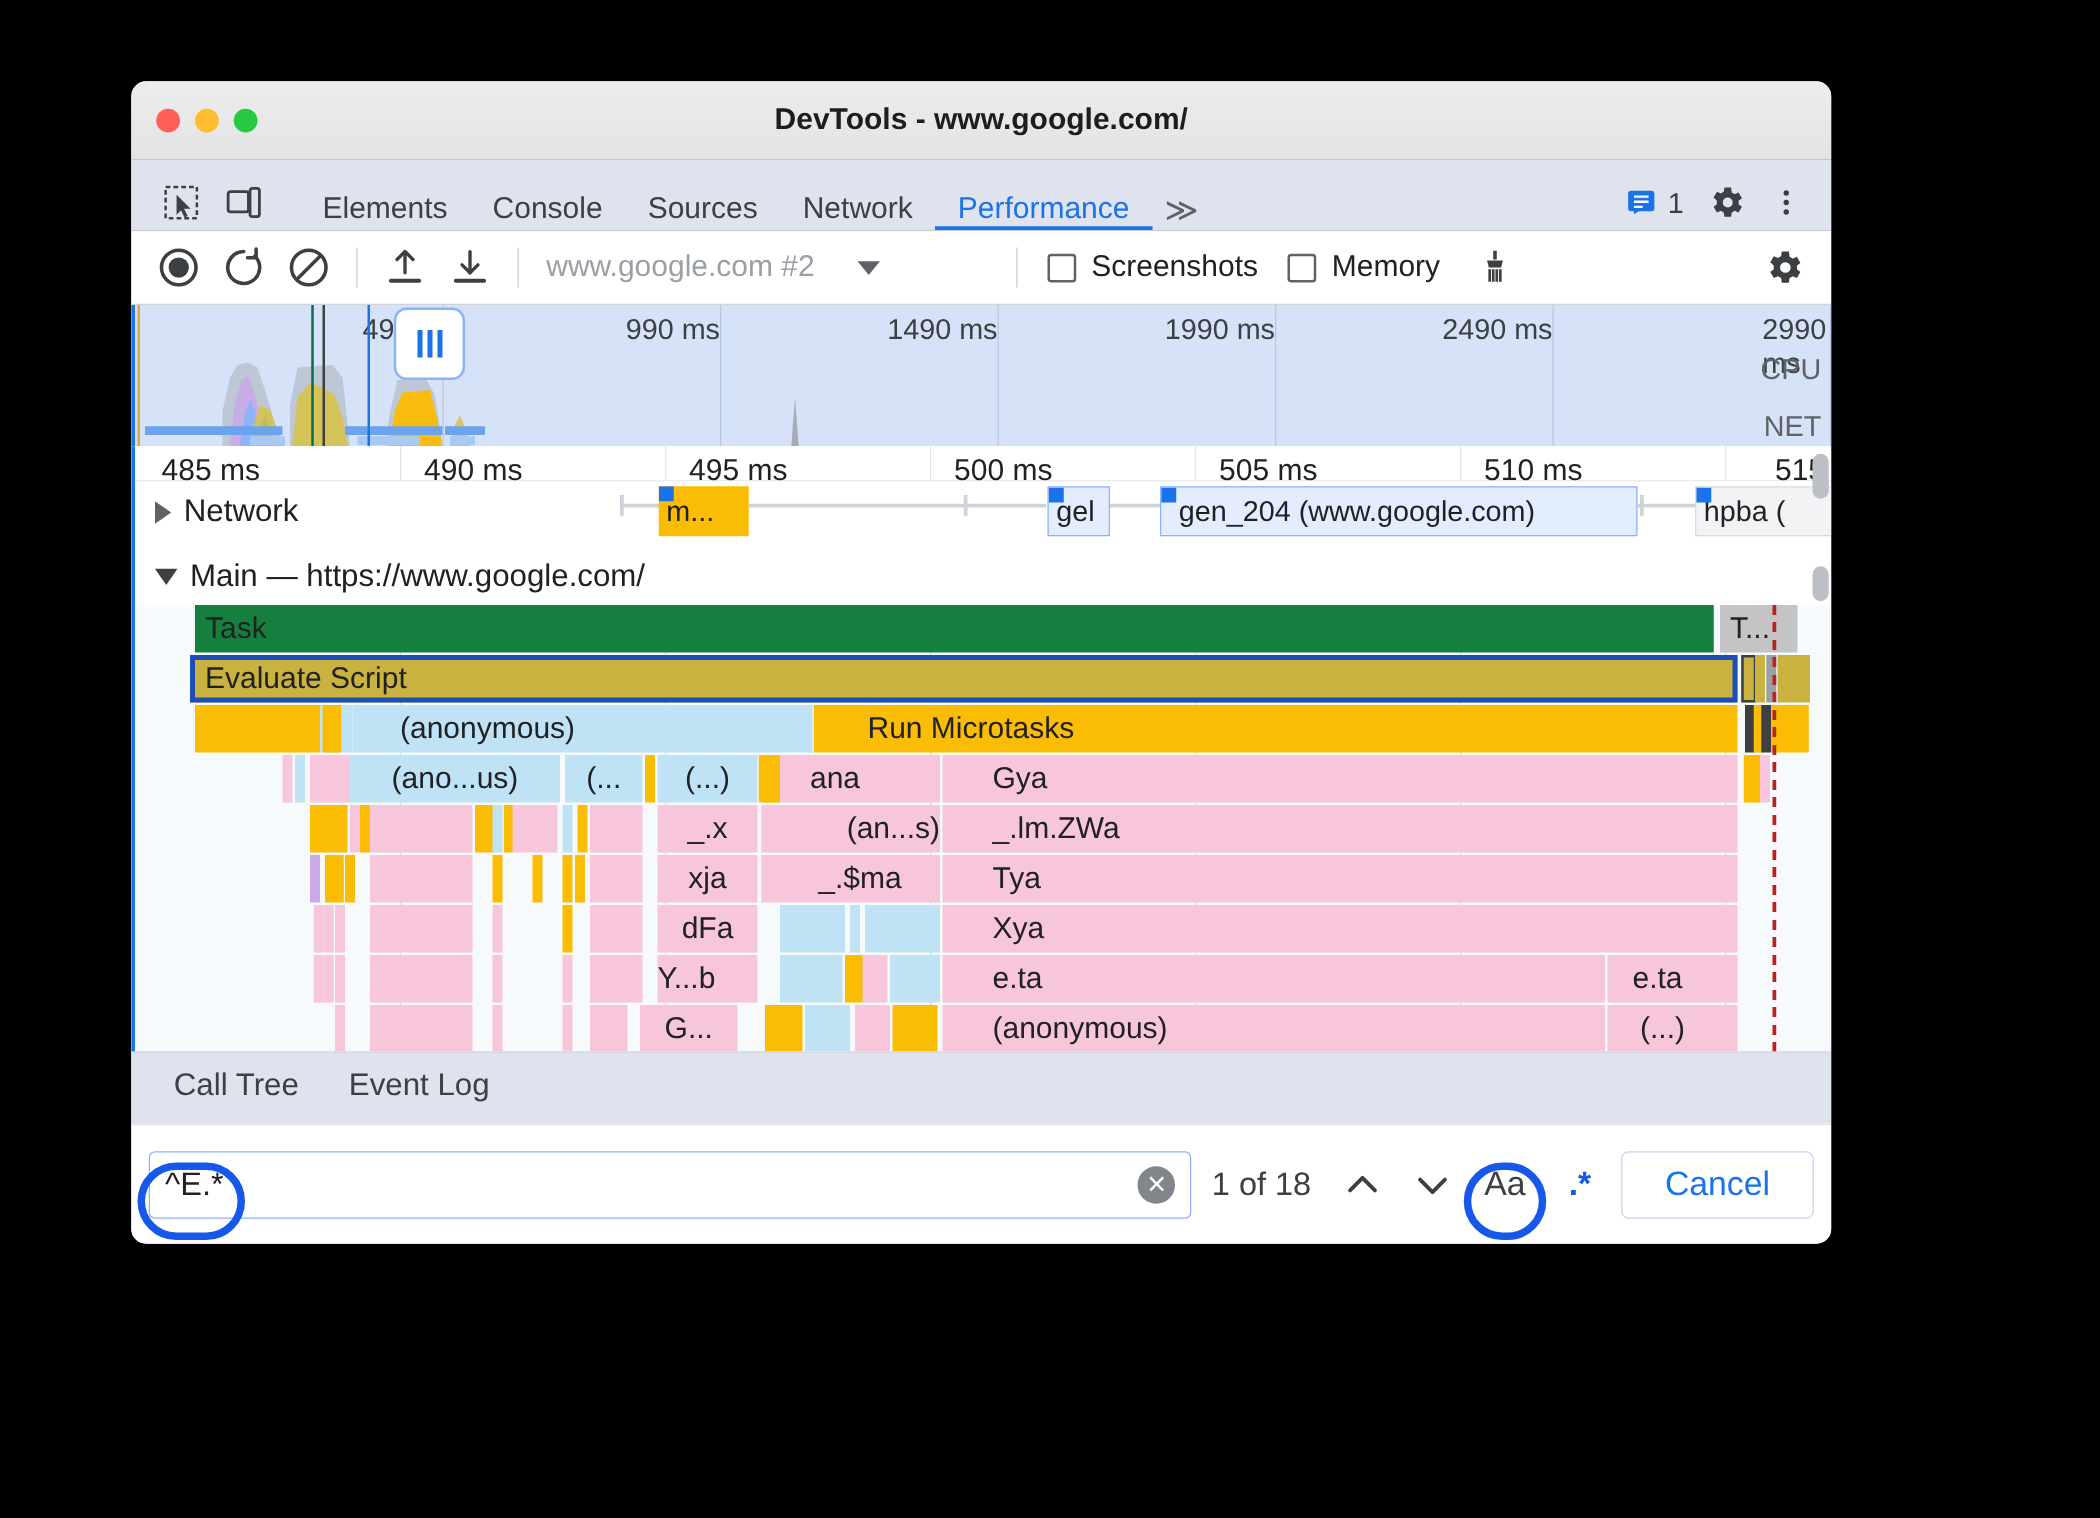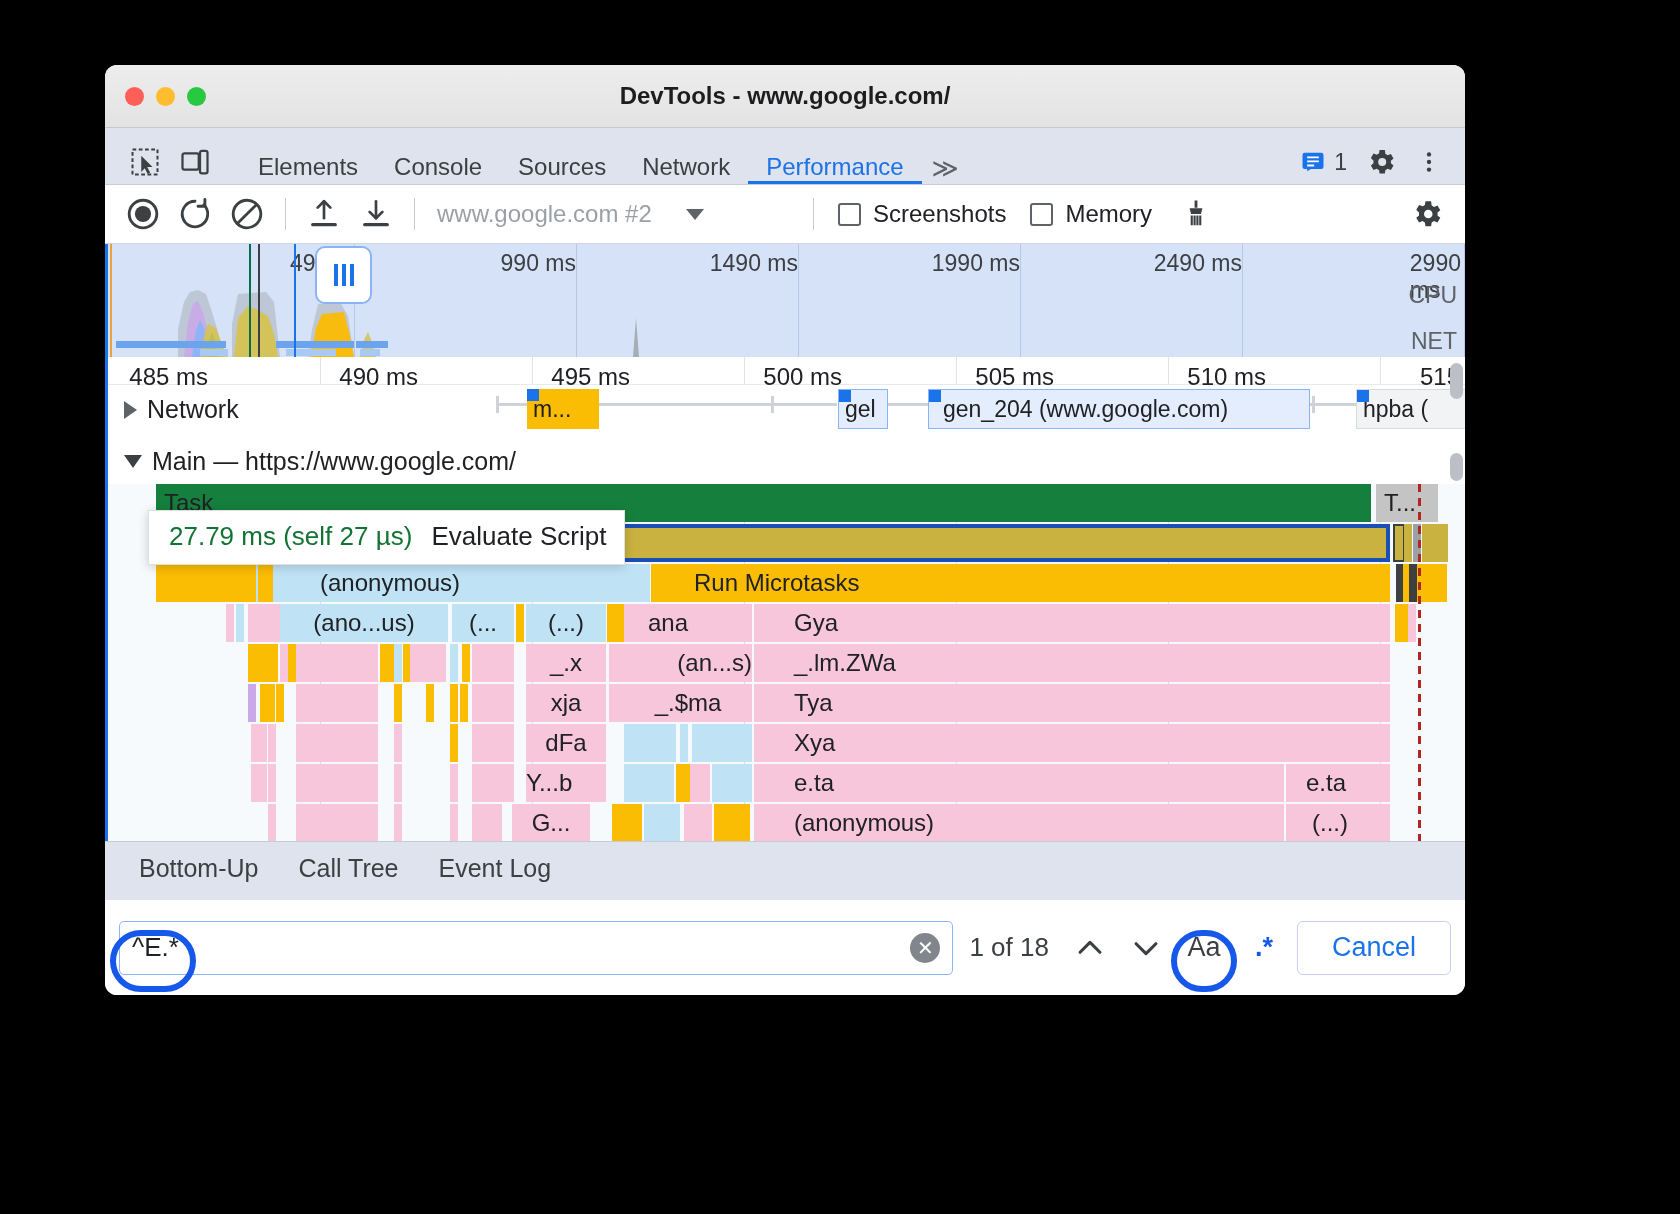--- a/index.html
+++ b/index.html
@@ -583,32 +583,27 @@
       <div class="bar" style="left:606px;top:320px;width:36px;height:38px;background:#fbbc04"></div>
       <div class="bar" style="left:646px;top:320px;width:530px;height:38px;background:#f7c6da">
         <span style="padding-left:32px">(anonymous)</span>
       </div>
       <div class="bar" style="left:1178px;top:320px;width:104px;height:38px;background:#f7c6da">
         <span style="padding-left:18px">(...)</span>
       </div>
 
       <div style="position:absolute;left:1310px;top:0;bottom:0;width:3px;background:repeating-linear-gradient(#b3261e 0 8px, transparent 8px 14px)"></div>
 
-      <div class="tooltip" style="left:40px;top:26px">
-        <span class="dur">27.79 ms (self 27 µs)</span>
-        <span class="nm">Evaluate Script</span>
-      </div>
     </div>
 
     <div class="scrollbar-v" style="top:6px;height:36px"></div>
     <div class="scrollbar-v" style="top:96px;height:28px"></div>
   </div>
 
   <div class="bottom-tabs">
-    <div class="btab">Bottom-Up</div>
     <div class="btab">Call Tree</div>
     <div class="btab">Event Log</div>
   </div>
 
   <div class="searchbar">
     <div class="search-field">
       <span class="search-text">^E.*</span>
       <span class="search-spacer"></span>
       <span class="clear-x">✕</span>
     </div>

